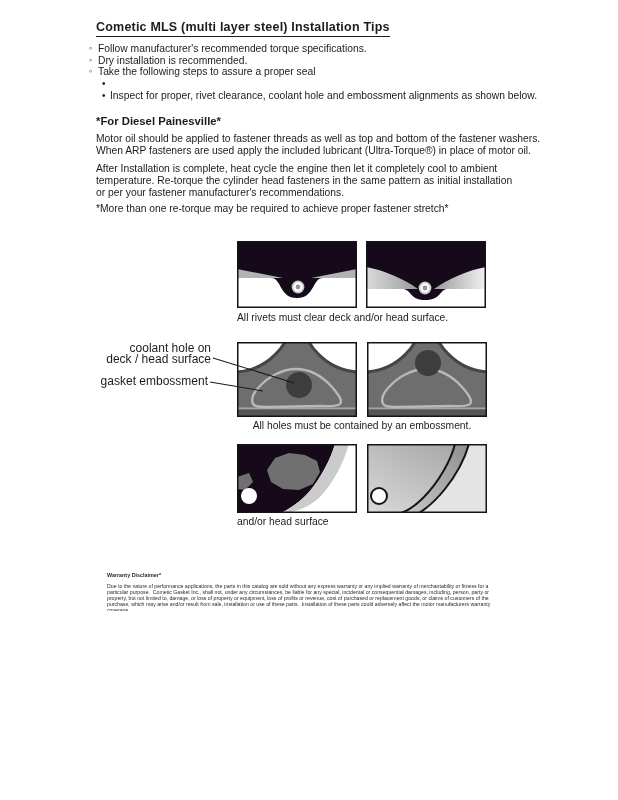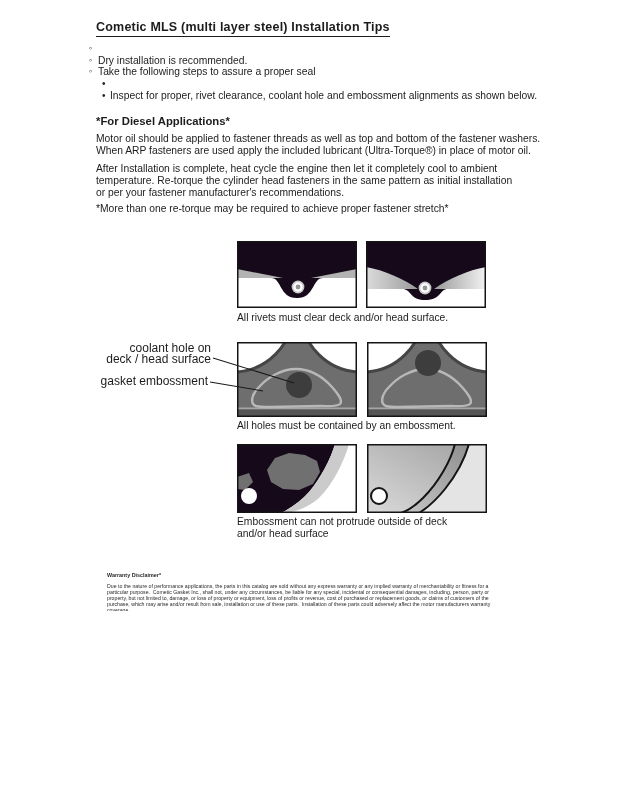--- a/index.html
+++ b/index.html
@@ -24,21 +24,21 @@
   .bullets{position:absolute;left:89px;top:43px;font-size:10.3px;line-height:11.7px;}
   .bullet-row{display:flex;}
   .bullet-row .marker{width:9px;flex:none;font-size:9px;}
   .bullet-row span{white-space:pre-wrap;}
   .bullet-row.sub{margin-left:13px;}
   .bullet-row.sub .marker{width:8px;font-size:10px;}
   .diesel-heading{position:absolute;left:96px;top:115px;margin:0;font-size:11.3px;font-weight:bold;}
   .para{position:absolute;left:96px;font-size:10.3px;line-height:11.9px;}
   .dlabel{position:absolute;width:120px;text-align:center;font-size:13px;letter-spacing:.5px;margin-top:27px;}
   .dbox{position:absolute;display:block;}
-  .dcaption{position:absolute;font-size:10.3px;line-height:11.9px;}
+  .dcaption{position:absolute;font-size:10.3px;line-height:11.9px;text-align:center;}
   .ann{position:absolute;font-size:12px;line-height:11px;text-align:right;}
   .overlay{position:absolute;left:0;top:0;pointer-events:none;}
   .warranty{position:absolute;left:107px;top:572px;width:402px;font-size:5.2px;line-height:6.1px;color:#2a2a2a;}
   .warranty h2{margin:0 0 5px 0;font-size:5.4px;}
   .warranty p{margin:0 0 5px 0;white-space:pre-wrap;}
   .warranty p.tight{margin-bottom:0;}
   .footer-code{position:absolute;left:390px;top:734px;font-size:13.5px;letter-spacing:.3px;}
   
   .dg-black{fill:var(--diagram_black);}
   .wedge{fill:var(--wedge_gray);}
@@ -59,39 +59,40 @@
 </head>
 <body>
 
 <div class="page">
 
   <h1 class="title">Cometic MLS (multi layer steel) Installation Tips</h1>
 
   <div class="bullets">
     <div class="bullet-row">
       <span class="marker">◦</span>
+      <span>Follow manufacturer's recommended torque specifications.</span>
     </div>
     <div class="bullet-row">
       <span class="marker">◦</span>
       <span>Dry installation is recommended.</span>
     </div>
     <div class="bullet-row">
       <span class="marker">◦</span>
       <span>Take the following steps to assure a proper seal</span>
     </div>
     <div class="bullet-row sub">
       <span class="marker">•</span>
     </div>
     <div class="bullet-row sub">
       <span class="marker">•</span>
       <span>Inspect for proper, rivet clearance, coolant hole and embossment alignments as shown below.</span>
     </div>
   </div>
 
-  <h2 class="diesel-heading">*For Diesel Applications*</h2>
+  <h2 class="diesel-heading">*For Diesel Painesville*</h2>
 
   <div class="para" style="top:133px;">
     <div>Motor oil should be applied to fastener threads as well as top and bottom of the fastener washers.</div>
     <div>When ARP fasteners are used apply the included lubricant (Ultra-Torque®) in place of motor oil.</div>
   </div>
 
   <div class="para" style="top:203px;">*More than one re-torque may be required to achieve proper fastener stretch*</div>
 
   <div class="para" style="top:163px;">
     <div>After Installation is complete, heat cycle the engine then let it completely cool to ambient</div>
@@ -196,21 +197,20 @@
       </linearGradient>
     </defs>
     <rect fill="url(#r3bg)" x="0" y="0" width="120" height="69"></rect>
     <path fill="#e4e4e4" d="M102,0 H120 V69 H52 C60,64 70,55 78,45 C90,30 98,14 102,0 Z"></path>
     <path fill="url(#r3band)" stroke="#141414" stroke-width="2" d="M88,0 C84,16 72,38 56,54 C48,62 40,67 34,69 L52,69 C60,64 70,55 78,45 C90,30 98,14 102,0 Z"></path>
     <circle class="bolt-hole-outlined" cx="12" cy="52" r="8"></circle>
     <rect class="box-border" x="0" y="0" width="120" height="69"></rect>
   </svg>
 
   <div class="dcaption" style="left:237px;top:516px;">
-    <div>Embossment can not protrude outside of deck</div>
     <div>and/or head surface</div>
   </div>
 
   <svg class="overlay" width="618" height="800" viewBox="0 0 618 800">
     <line class="leader" x1="213" y1="358" x2="294" y2="383"></line>
     <line class="leader" x1="210" y1="382" x2="263" y2="391"></line>
   </svg>
 
   <div class="warranty">
     <h2>Warranty Disclaimer*</h2>

